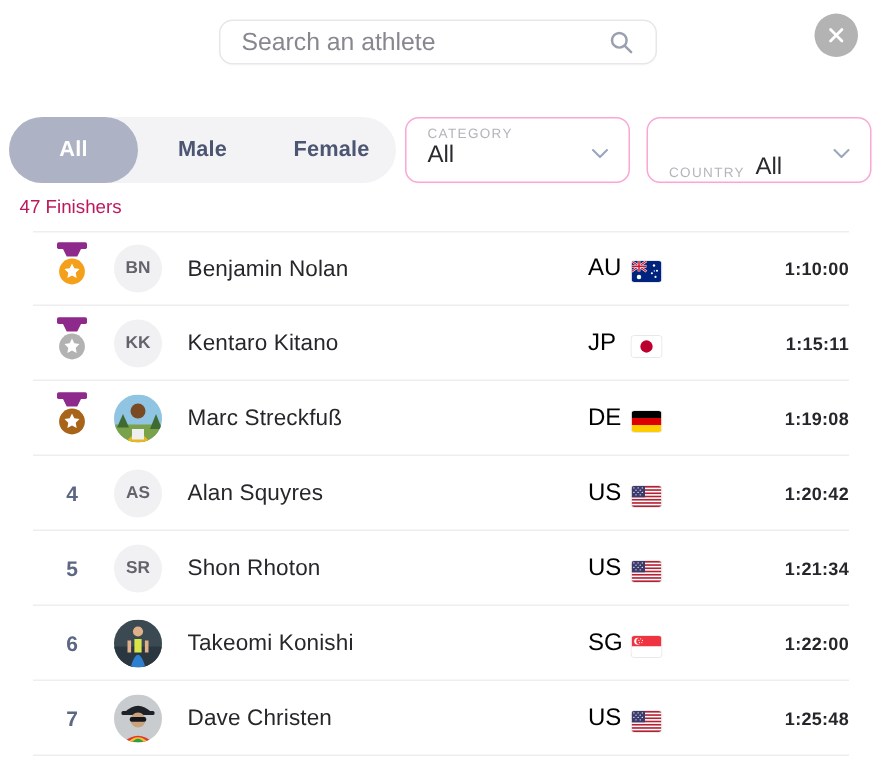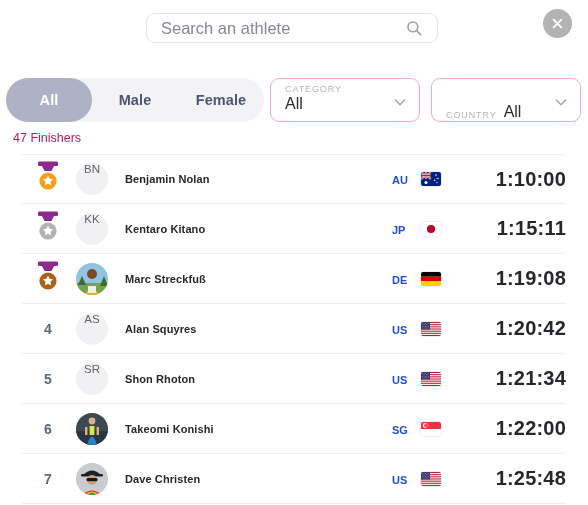--- a/index.html
+++ b/index.html
@@ -121,49 +121,49 @@
   }
   .rank .num { line-height: 50px; display:block; }
 
   .medal { position: absolute; left: 50%; top: 6px; transform: translateX(-50%); width: 26px; height: 34px; }
   .medal svg { width: 26px; height: 34px; display:block; }
 
   .avatar {
     flex: 0 0 auto;
     width: 32px; height: 32px; border-radius: 50%;
     background: #f1f1f4;
-    display: flex; justify-content: center;
-    font-size: 11.5px; font-weight: normal; color: #63636c;
+    display: flex; align-items: center; justify-content: center;
+    font-size: 11.5px; font-weight: bold; color: #63636c;
     overflow: hidden;
     margin-left: 2px;
   }
   .avatar svg { width:32px; height:32px; display:block; }
 
   .aname {
     flex: 1 1 auto;
     padding-left: 17px;
-    font-size: 11px; font-weight: bold; color: #27272b;
+    font-size: 15px; font-weight: normal; color: #27272b;
     letter-spacing: .1px;
     white-space: nowrap;
   }
 
   .country {
     flex: 0 0 auto;
     width: 78px;
     display: flex; align-items: flex-end; justify-content: flex-start;
     gap: 7px;
   }
-  .cc { font-size: 11px; font-weight: bold; color: #1d4ed8; width: 22px; }
+  .cc { font-size: 16px; font-weight: normal; color: #000000; width: 22px; }
   .flag { width: 20px; height: 14px; border-radius: 2px; overflow: hidden; display:block; box-shadow: 0 0 0 .5px rgba(0,0,0,.12); }
   .flag svg { display:block; width: 20px; height: 14px; }
 
   .time {
     flex: 0 0 auto;
     width: 96px; text-align: right;
-    font-size: 20px; font-weight: bold; color: #27272b;
+    font-size: 12px; font-weight: bold; color: #27272b;
     letter-spacing: .2px;
   }
 </style>
 </head>
 <body>
 
 <div id="app">
 
   <div class="search-wrap">
     <input class="search-input" type="text" placeholder="Search an athlete" value="" style="">

